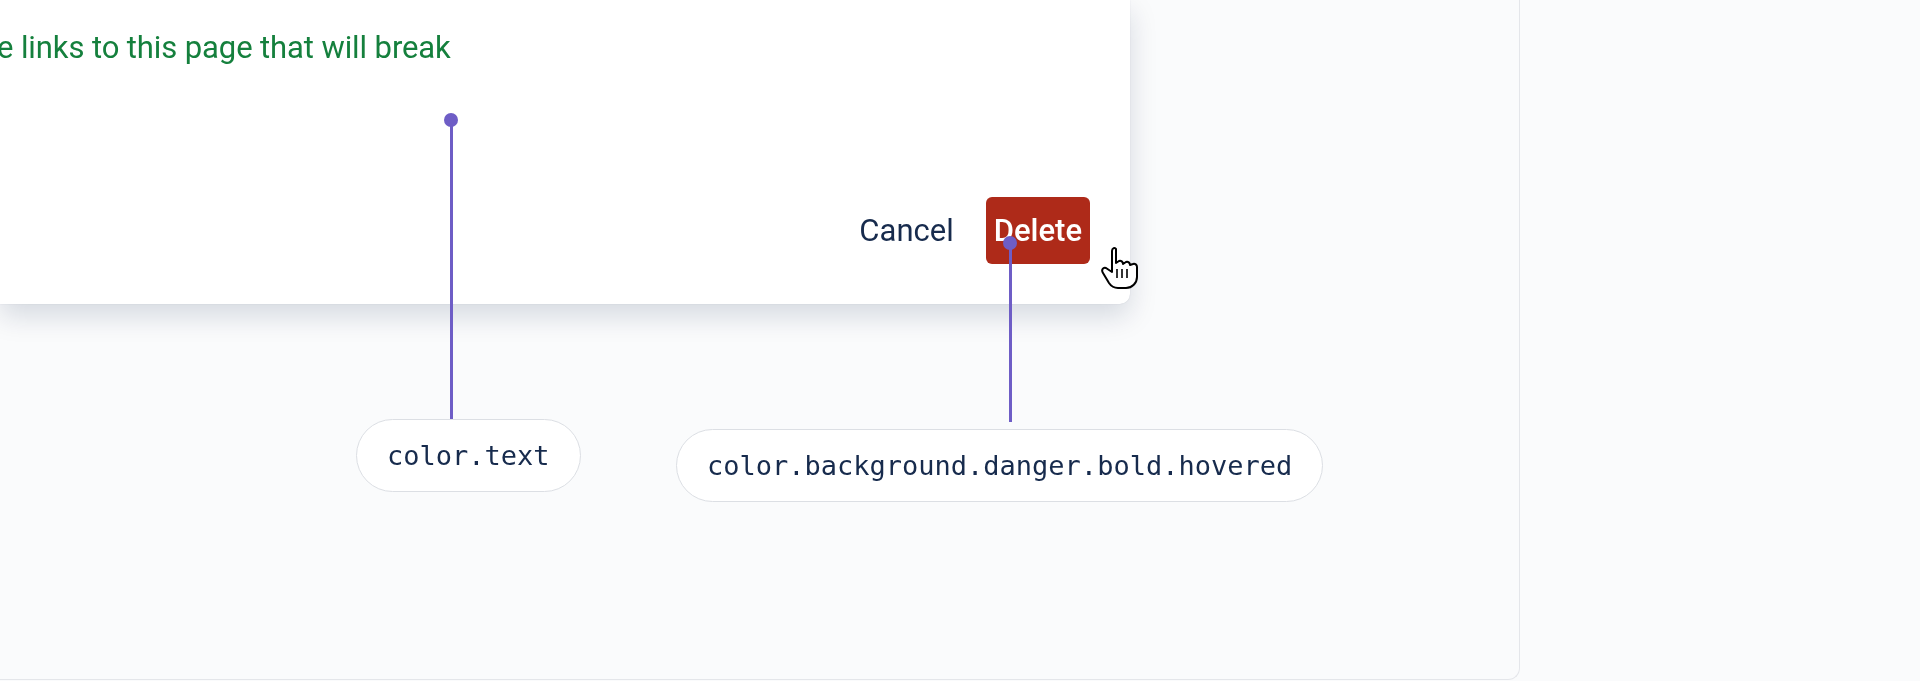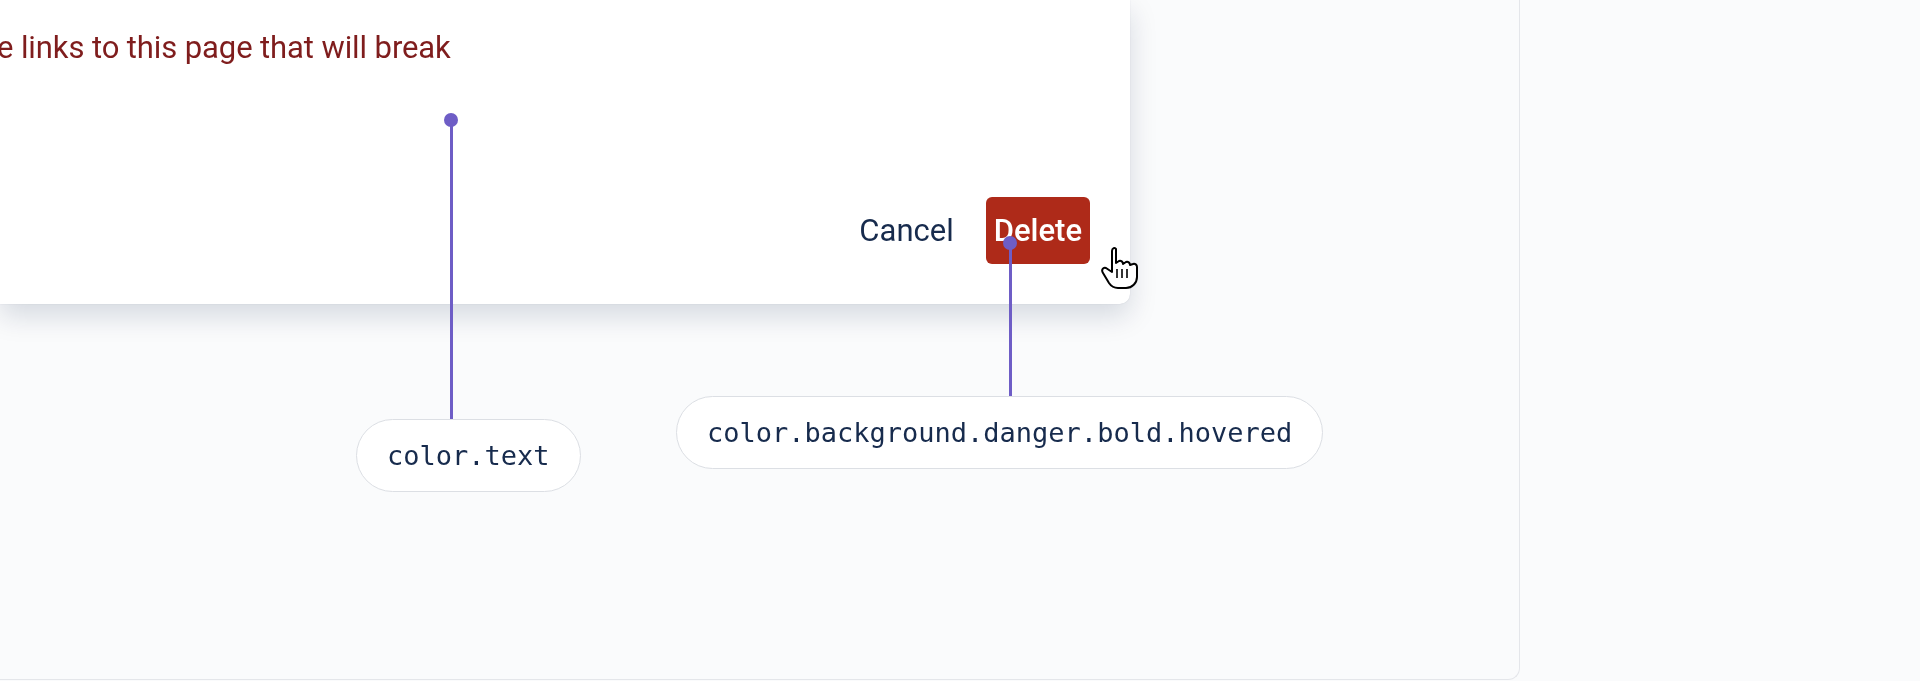--- a/index.html
+++ b/index.html
@@ -25,21 +25,21 @@
       position: absolute;
       left: 0; top: 0;
       width: 1130px;
       height: 304px;
       background: #ffffff;
       border-radius: 0 0 10px 0;
       box-shadow: 0 12px 28px rgba(9,30,66,0.15), 0 0 1px rgba(9,30,66,0.2);
       padding: 24px 40px 40px 0;
     }
     .body-text {
-      color: #7f1d1d;
+      color: #15803d;
       font-size: 31px;
       line-height: 1.55;
       letter-spacing: -0.1px;
       white-space: nowrap;
       overflow: hidden;
     }
     .body-text .line { display: block; text-indent: -3px; }
     .actions {
       position: absolute;
       right: 40px;
@@ -122,15 +122,15 @@
 </div>
 
 <div class="annotation-dot" style="left:451px; top:120px;"></div>
 <div class="annotation-line" style="left:449.5px; top:120px; height:302px;"></div>
 <div class="annotation-pill" style="left:356px; top:419px;">
   <span>color.text</span>
 </div>
 
 <div class="annotation-dot" style="left:1010px; top:243px;"></div>
 <div class="annotation-line" style="left:1008.5px; top:243px; height:179px;"></div>
-<div class="annotation-pill" style="left:676px; top:396px;">
+<div class="annotation-pill" style="left:676px; top:429px;">
   <span>color.background.danger.bold.hovered</span>
 </div>
 
 </body></html>

